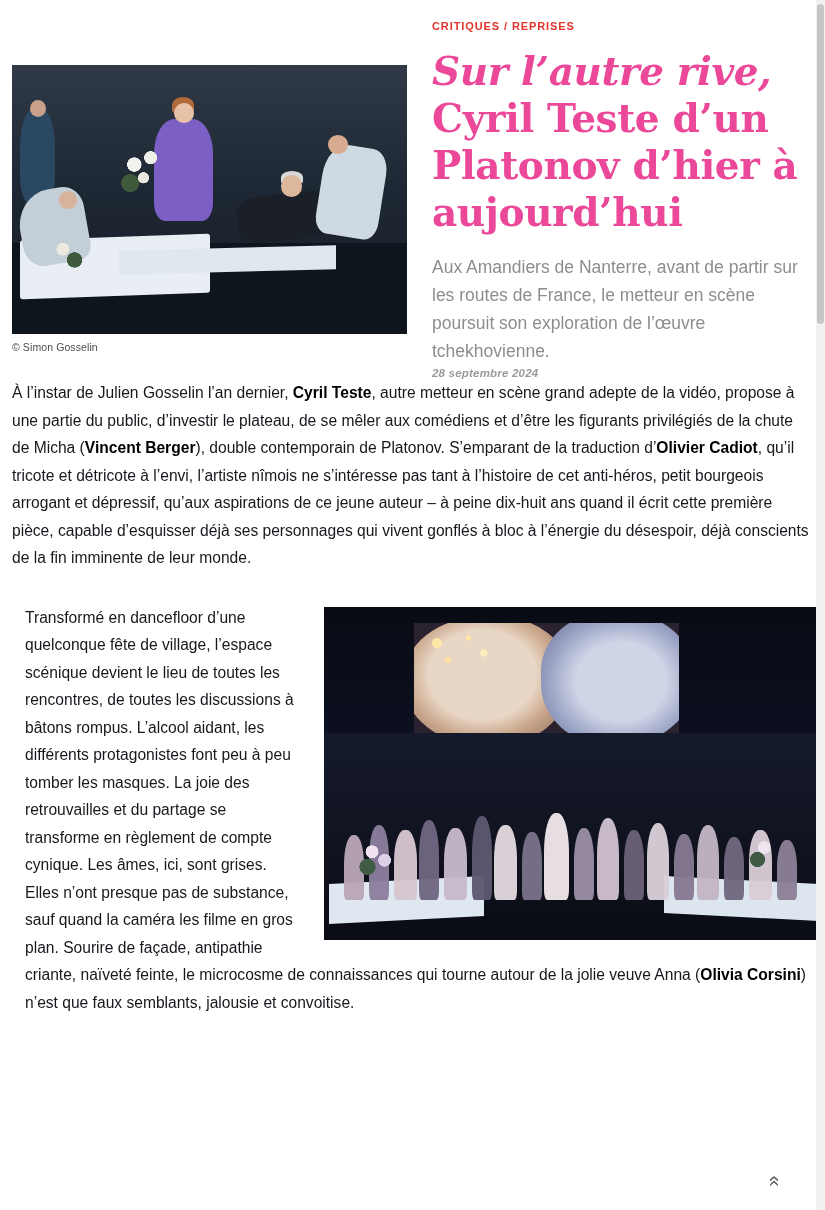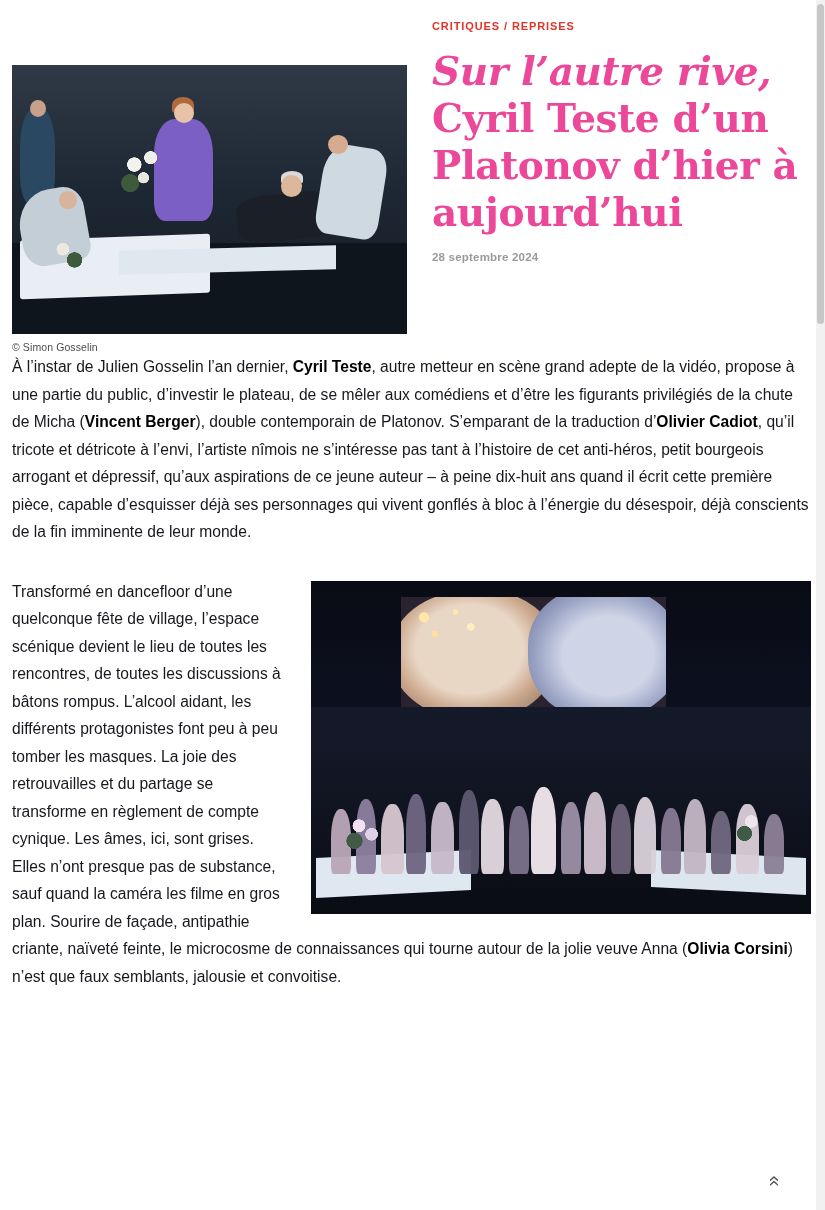--- a/index.html
+++ b/index.html
@@ -88,25 +88,26 @@
   .standfirst {
     margin-top: 17px;
     font-size: 17.5px;
     line-height: 28px;
     color: #8d8d8d;
     font-family: "Liberation Sans", sans-serif;
     max-width: 372px;
   }
 
   .pubdate {
-    margin-top: 15px;
+    margin-top: 2px;
     font-size: 11.5px;
     font-weight: bold;
     color: #9a9a9a;
     letter-spacing: .2px;
+    font-style: italic;
   }
 
   
   .body-wrap {
     padding: 0 12px;
     box-sizing: border-box;
     width: 825px;
   }
 
   p.para {
@@ -122,20 +123,21 @@
     width: 797px;
   }
 
   b, strong { font-weight: bold; color: #000; }
 
   
   .float-sec {
     margin-top: 32px;
     position: relative;
     width: 799px;
+    margin-left: 13px;
   }
 
   .float-img {
     float: right;
     width: 500px;
     height: 333px;
     margin-left: 26px;
     margin-top: 3px;
     background: #0b0d18;
     position: relative;
@@ -253,20 +255,21 @@
         <span>CRITIQUES</span>
         <span class="sep">/</span>
         <span>REPRISES</span>
       </div>
 
       <h1 class="title">
         <span class="ital">Sur l’autre rive,</span>
         <span>Cyril Teste d’un Platonov d’hier à aujourd’hui</span>
       </h1>
 
+      <div class="standfirst">Aux Amandiers de Nanterre, avant de partir sur les routes de France, le metteur en scène poursuit son exploration de l’œuvre tchekhovienne.</div>
 
       <div class="pubdate">28 septembre 2024</div>
     </div>
   </div>
 
   <div class="body-wrap">
 
     <p class="para lead"><span>À l’instar de Julien Gosselin l’an dernier, </span><b>Cyril Teste</b><span>, autre metteur en scène grand adepte de la vidéo, propose à une partie du public, d’investir le plateau, de se mêler aux comédiens et d’être les figurants privilégiés de la chute de Micha (</span><b>Vincent Berger</b><span>), double contemporain de Platonov. S’emparant de la traduction d’</span><b>Olivier Cadiot</b><span>, qu’il tricote et détricote à l’envi, l’artiste nîmois ne s’intéresse pas tant à l’histoire de cet anti-héros, petit bourgeois arrogant et dépressif, qu’aux aspirations de ce jeune auteur – à peine dix-huit ans quand il écrit cette première pièce, capable d’esquisser déjà ses personnages qui vivent gonflés à bloc à l’énergie du désespoir, déjà conscients de la fin imminente de leur monde.</span></p>
 
     <div class="float-sec">

